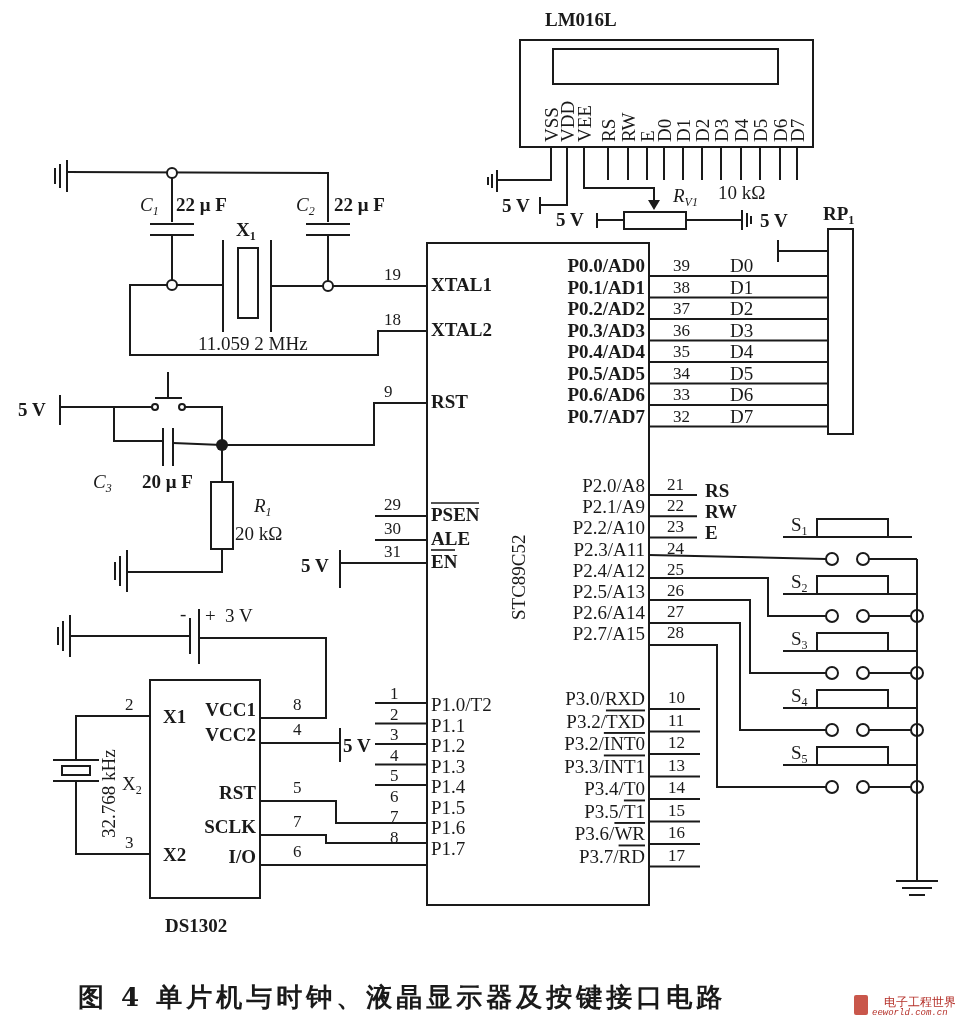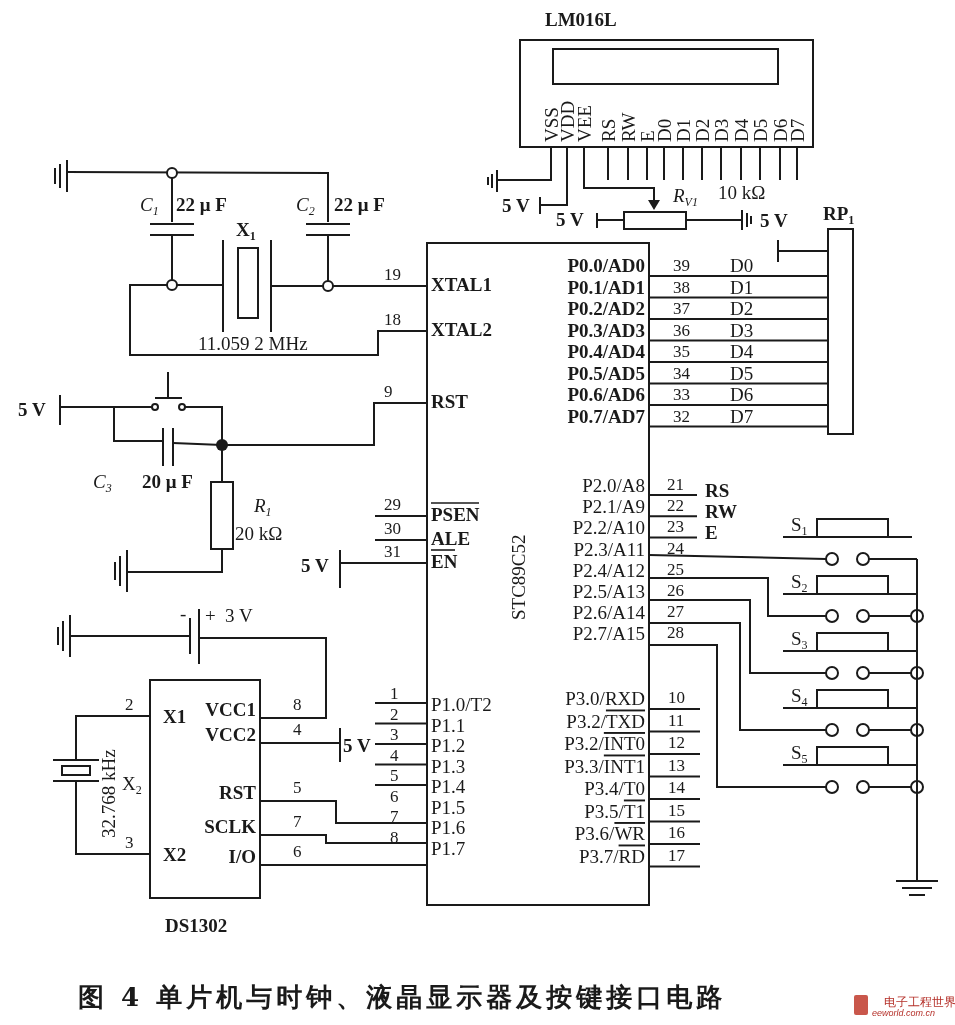--- a/index.html
+++ b/index.html
@@ -11,21 +11,21 @@
   text { font-family:"Liberation Serif","DejaVu Serif",serif; fill:#1a1a1a; }
   .lbl { font-size:19px; }
   .lblb { font-size:19px; font-weight:bold; }
   .pin { font-size:17px; }
   .small { font-size:12px; }
   .dot { fill:#1a1a1a; }
   .node { fill:#ffffff; stroke:#1a1a1a; stroke-width:2; }
   .caption { font-family:"DejaVu Serif","Liberation Serif",serif; font-size:26px; font-weight:bold; letter-spacing:4px; }
   .logo { position:absolute; left:848px; top:992px; width:105px; height:32px; }
   .logo .t1 { font-family:"DejaVu Sans",sans-serif; font-size:12px; color:#b5312a; font-weight:normal; position:absolute; left:36px; top:2px; white-space:nowrap; }
-  .logo .t2 { font-family:Liberation Sans, sans-serif; font-size:9px; color:#b5312a; font-style:italic; position:absolute; left:24px; top:16px; white-space:nowrap; }
+  .logo .t2 { font-family:Liberation Mono, monospace; font-size:9px; color:#b5312a; font-style:italic; position:absolute; left:24px; top:16px; white-space:nowrap; }
   .logo .mark { position:absolute; left:6px; top:3px; width:14px; height:20px; background:#c0392b; border-radius:2px; opacity:.85; }
 </style>
 </head>
 <body>
 
 <svg width="955" height="1025" viewBox="0 0 955 1025">
 
   <g>
     <text class="lblb" x="545" y="26">LM016L</text>
     <rect class="box" x="520" y="40" width="293" height="107"></rect>

